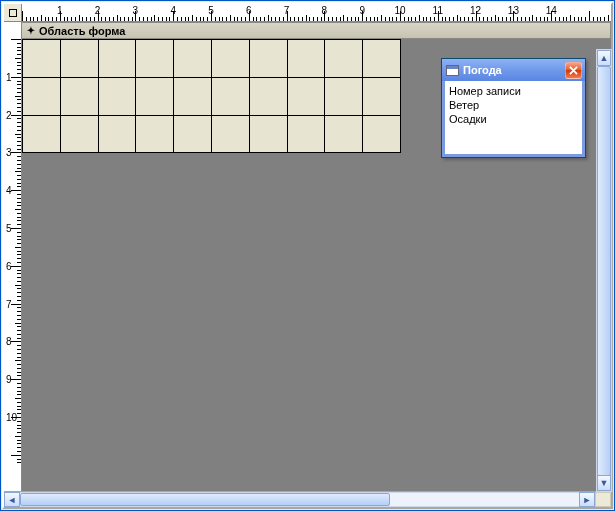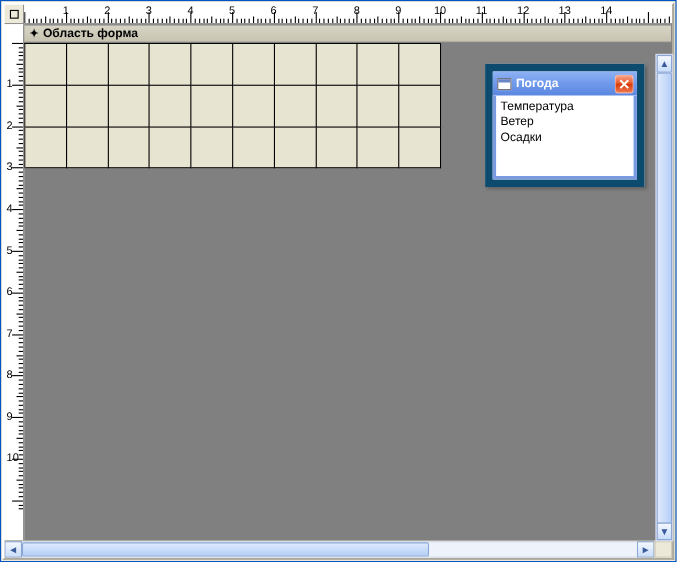--- a/index.html
+++ b/index.html
@@ -181,21 +181,21 @@
     position:absolute; left:0; right:0; top:0; height:410px;
     background:linear-gradient(to right,#dfeafe,#b5cff6);
     border:1px solid #8aa7d6; border-radius:2px;
   }
 
   
   .fieldlist {
     position:absolute;
     left:440px; top:57px;
     width:145px;
-    border:7px solid #0c4a6e;
+    border:1px solid #0c4a6e;
     background:#fff;
     box-shadow: 2px 2px 3px rgba(0,0,0,.25);
     font-size:11px;
   }
   .fieldlist .fl-title {
     height:22px;
     background: linear-gradient(to bottom,#8fb2f4 0%,#6f99ea 50%,#5b86e0 100%);
     display:flex; align-items:center;
     padding:0 3px 0 4px;
     color:#fff; font-weight:bold;
@@ -604,19 +604,19 @@
     <div class="fl-title">
       <span class="fl-icon"></span>
       <span class="fl-text">Погода</span>
       <div class="fl-close">
         <svg viewBox="0 0 10 10">
             <path d="M1 1 L9 9 M9 1 L1 9" stroke="#fff" stroke-width="2"></path>
           </svg>
       </div>
     </div>
     <div class="fl-body" id="fl-body">
-        <div class="fl-item">Температура</div>
+        <div class="fl-item">Номер записи</div>
         <div class="fl-item">Ветер</div>
         <div class="fl-item">Осадки</div>
       </div>
   </div>
 
 </div>
 
 </body></html>

